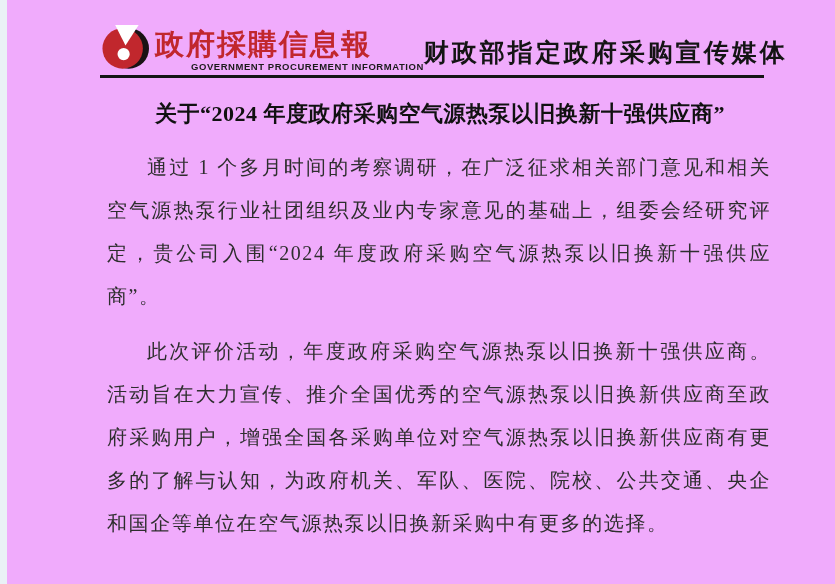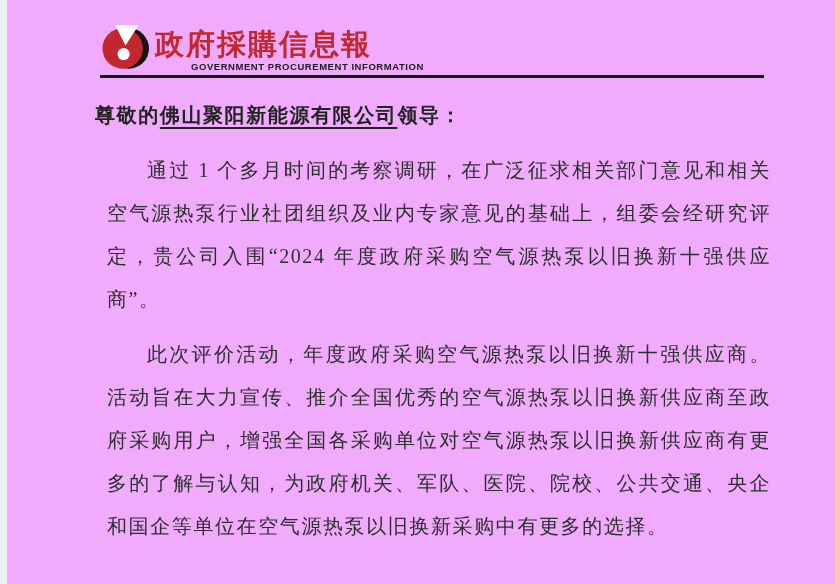--- a/index.html
+++ b/index.html
@@ -114,25 +114,26 @@
           <circle cx="44" cy="52" r="43" fill="#c1272d"></circle>
           <path d="M28 2 L78 2 L50 46 Z" fill="#ffffff"></path>
           <circle cx="46" cy="64" r="13" fill="#ffffff"></circle>
         </svg>
       </span>
       <span class="brand-text">
         <span class="brand-cn">政府採購信息報</span>
         <span class="brand-en">GOVERNMENT PROCUREMENT INFORMATION</span>
       </span>
     </div>
+    <div class="tagline">财政部指定政府采购宣传媒体</div>
   </div>
 
   <div class="header-rule"></div>
 
   <div class="title-block">
+    <div class="title-line">关于“2024 年度政府采购空气源热泵以旧换新十强供应商”</div>
   </div>
 
   <div class="body-block">
-    <div class="salutation"><span>尊敬的</span><span class="company-underline">佛山聚阳新能源有限公司</span><span>领导：</span></div>
     <p class="para">通过 1 个多月时间的考察调研，在广泛征求相关部门意见和相关空气源热泵行业社团组织及业内专家意见的基础上，组委会经研究评定，贵公司入围“2024 年度政府采购空气源热泵以旧换新十强供应商”。</p>
     <p class="para">此次评价活动，年度政府采购空气源热泵以旧换新十强供应商。活动旨在大力宣传、推介全国优秀的空气源热泵以旧换新供应商至政府采购用户，增强全国各采购单位对空气源热泵以旧换新供应商有更多的了解与认知，为政府机关、军队、医院、院校、公共交通、央企和国企等单位在空气源热泵以旧换新采购中有更多的选择。</p>
   </div>
 </div>
 
 </body></html>

